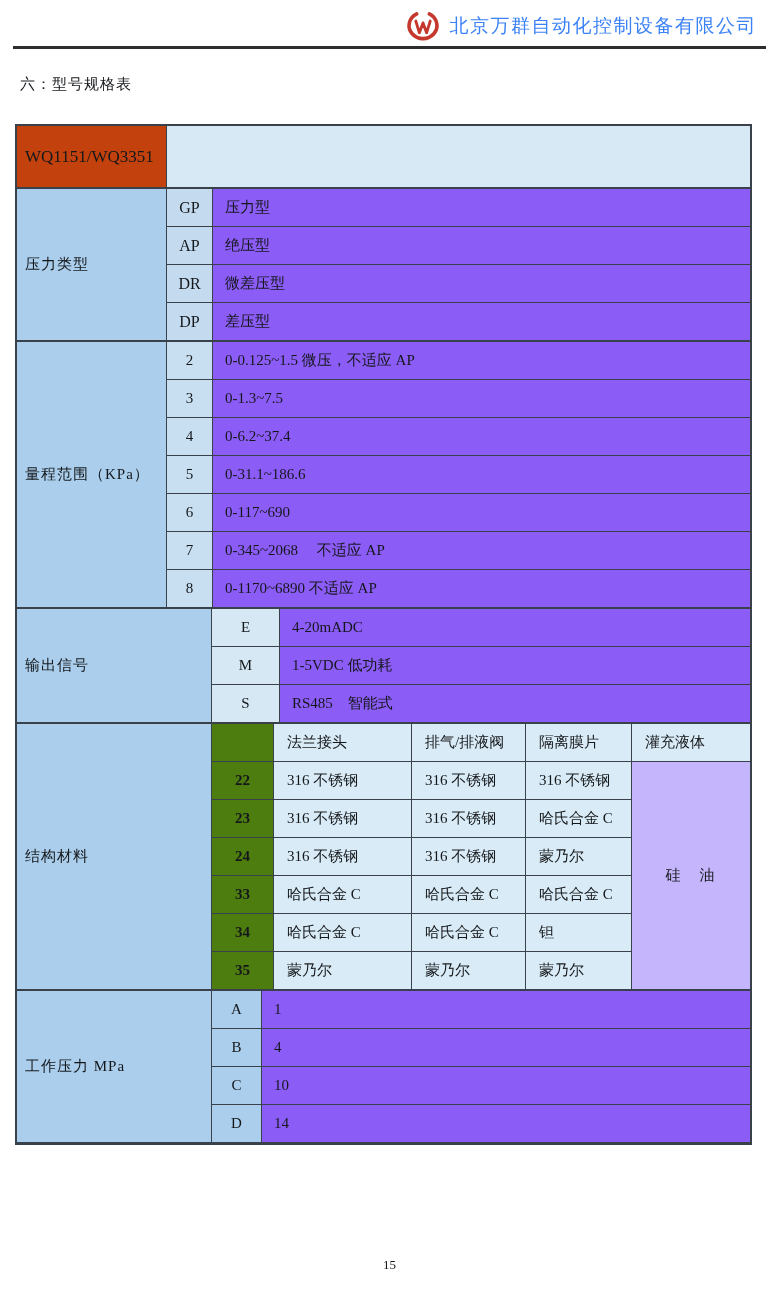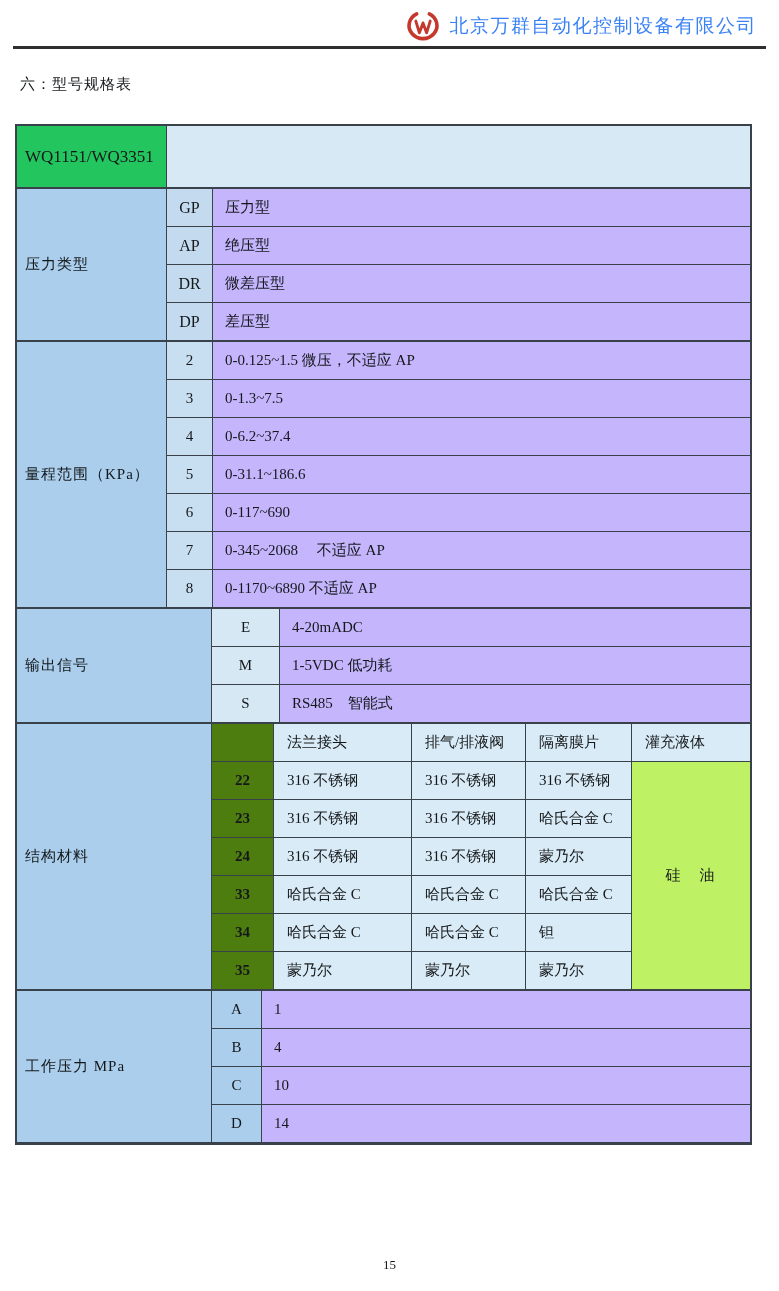--- a/index.html
+++ b/index.html
@@ -19,40 +19,40 @@
   
   .tbl { margin:30px 0 0 15px; width:737px; border:2px solid #39424a; background:#dcecf7; }
   .sec { display:grid; }
   .sec + .sec { border-top:1px solid #39424a; }
   .cell { border-right:1px solid #39424a; border-bottom:1px solid #39424a;
           display:flex; align-items:center; font-size:15px; overflow:hidden; }
   .cell.nr { border-right:none; }
   .sec:last-child .cell.nb { border-bottom:none; }
 
   .c-label { background:#aaceec; padding-left:8px; letter-spacing:1px; }
-  .c-desc  { background:#c4b5fd; padding-left:12px; }
+  .c-desc  { background:#8b5cf6; padding-left:12px; }
   .c-code  { justify-content:center;text-align:center; }
 
   .sec-model { grid-template-columns:150px 1fr; grid-auto-rows:62px; }
-  .sec-model .c-model { background:#22c55e; padding-left:8px; font-size:17px; }
+  .sec-model .c-model { background:#c2410c; padding-left:8px; font-size:17px; }
   .sec-model .c-blank { background:#d6e9f5; }
 
   .sec-ptype { grid-template-columns:150px 46px 1fr; grid-auto-rows:38px; }
   .sec-ptype .c-code { background:#c3daef; font-size:16px; }
 
   .sec-range { grid-template-columns:150px 46px 1fr; grid-auto-rows:38px; }
   .sec-range .c-code { background:#c8def1; }
 
   .sec-output { grid-template-columns:195px 68px 1fr; grid-auto-rows:38px; }
   .sec-output .c-code { background:#d5e8f4; }
 
   .sec-material { grid-template-columns:195px 62px 138px 114px 106px 1fr; grid-auto-rows:38px; }
   .sec-material .c-code { background:#4d7c0f;font-weight:bold; }
   .sec-material .c-mat, .sec-material .c-mh { background:#d9ebf6; padding-left:13px; }
-  .sec-material .c-fill { background:#bef264; justify-content:center; letter-spacing:2px; }
+  .sec-material .c-fill { background:#c4b5fd; justify-content:center; letter-spacing:2px; }
 
   .sec-pressure { grid-template-columns:195px 50px 1fr; grid-auto-rows:38px; }
   .sec-pressure .c-code { background:#aaceec; }
 
   
   .pageno { position:absolute; left:0; right:0; bottom:18px; text-align:center; font-size:13px; }
 </style>
 </head>
 <body>
 

